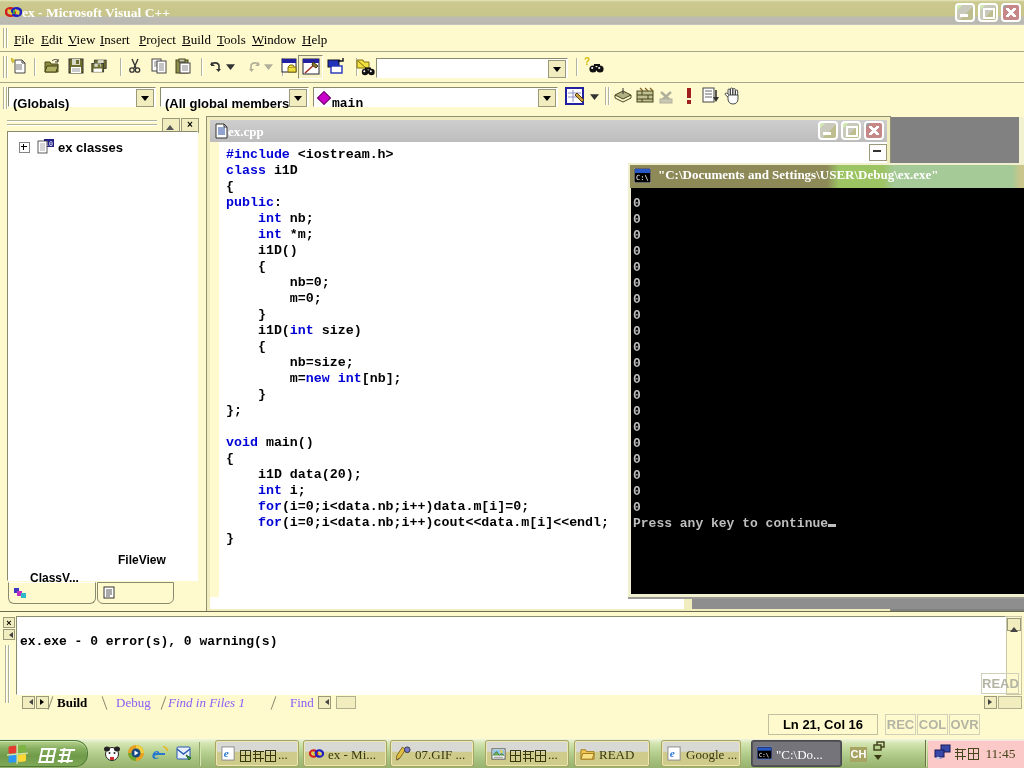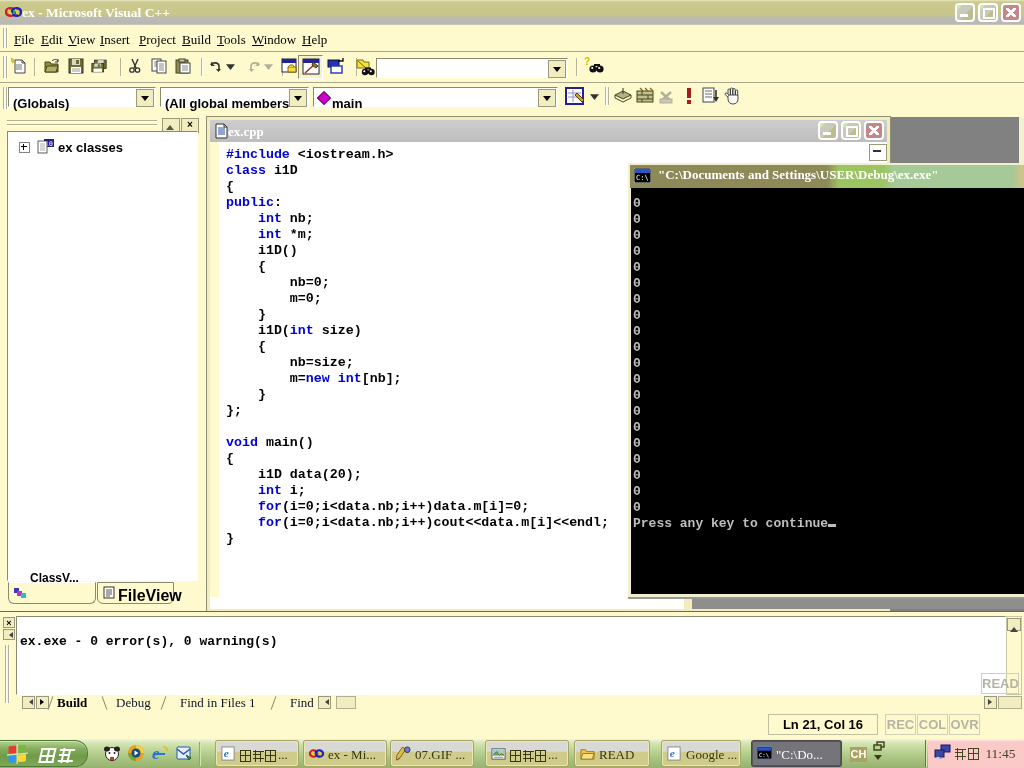--- a/index.html
+++ b/index.html
@@ -38,21 +38,21 @@
 linear-gradient(currentColor,currentColor) 0 1px/11px 1px no-repeat,
 linear-gradient(currentColor,currentColor) 0 4px/7px 1px no-repeat,
 linear-gradient(currentColor,currentColor) 0 8px/11px 1px no-repeat,
 linear-gradient(currentColor,currentColor) 2px 0/1px 12px no-repeat,
 linear-gradient(currentColor,currentColor) 7px 2px/1px 10px no-repeat;}
 .ic{position:absolute;width:16px;height:16px;}
 .stat{width:31px;height:21px;border:1px solid #d0d0b8;box-sizing:border-box;text-align:center;font:bold 13px "Liberation Sans";line-height:19px;color:#b4b4a4;}
 .tbtn{position:absolute;top:2px;height:25px;border-radius:2px;background:linear-gradient(#D8D8D4 0,#D8D8D4 40%,#CFCB8B 46%,#CFCB8B 100%);border:1px solid #ECE8B4;box-shadow:0 0 0 1px #a8a464;box-sizing:border-box;color:#38380f;font-family:"Liberation Serif",serif;font-size:13px;white-space:nowrap;overflow:hidden;}
 .tbtn .ti{position:absolute;left:4px;top:4px;width:15px;height:15px;}
 .tbtn .tt{position:absolute;left:23px;top:5px;}
-.otab{position:absolute;top:695px;height:16px;font-family:"Liberation Serif",serif;font-size:13px;color:#0f172a;}
+.otab{position:absolute;top:695px;height:16px;font-family:"Liberation Serif",serif;font-size:13px;color:#8b5cf6;}
 </style></head>
 <body>
 <div id="root">
 
 <div class="abs" style="left:0;top:0;width:1024px;height:25px;background:linear-gradient(#e8e6c0 0,#cbc98e 2px,#c7c58a 64%,#bcbcb4 68%,#b9b9b1 96%,#d0d0c8 100%);"></div>
 <svg class="abs" style="left:5px;top:4px;width:17px;height:16px;" viewBox="0 0 17 16">
       <ellipse cx="5.5" cy="8" rx="4.5" ry="3.8" fill="none" stroke="#d02020" stroke-width="2.6"></ellipse>
       <ellipse cx="11.5" cy="8" rx="4.5" ry="3.8" fill="none" stroke="#2020c0" stroke-width="2.6"></ellipse>
       <path d="M3 5.5l4 5M10 5.5l4 5" stroke="#e8d020" stroke-width="1.8"></path>
       <path d="M8 6h2v4H8z" fill="#30a050"></path>
@@ -202,21 +202,21 @@
 <div class="grip" style="left:6px;top:87px;height:22px;"></div>
 <div class="combo" style="left:8px;top:87px;width:148px;">
       <div class="txt">(Globals)</div>
       <div class="cbtn"></div>
     </div>
 <div class="combo" style="left:160px;top:87px;width:149px;">
       <div class="txt" style="width:126px;">(All global members</div>
       <div class="cbtn"></div>
     </div>
 <div class="combo" style="left:313px;top:87px;width:245px;">
-      <div class="txt" style="left:18px;">main</div>
+      <div class="txt" style="left:18px;font-family:Liberation Mono, monospace;">main</div>
       <div class="cbtn"></div>
     </div>
 <div class="abs" style="left:319px;top:93px;width:8px;height:8px;background:#CC00CC;transform:rotate(45deg);border:1px solid #660066;"></div>
 <div id="tb2">
 <svg class="ic" style="left:565px;top:87px;width:22px;height:20px;" viewBox="0 0 22 20">
         <rect x="1" y="1" width="17" height="16" fill="#fff" stroke="#2020a0" stroke-width="2"></rect>
         <path d="M3 6h13M3 10h13M8 3v12" stroke="#9090c0"></path>
         <path d="M12 6l7 7-2 2-7-7z" fill="#c8a040" stroke="#604010"></path>
       </svg>
 <svg class="ic" style="left:590px;top:92px;width:9px;height:9px;" viewBox="0 0 8 8">
@@ -282,21 +282,21 @@
 <svg class="abs" style="left:13px;top:587px;width:14px;height:12px;" viewBox="0 0 14 12">
       <rect x="1" y="1" width="5" height="5" fill="#3838c0"></rect>
       <rect x="4" y="4" width="5" height="5" fill="#c030c0"></rect>
       <rect x="8" y="6" width="5" height="5" fill="#30b8c8"></rect>
     </svg>
 <div class="abs b" style="left:30px;top:571px;font-size:12px;">ClassV...</div>
 <svg class="abs" style="left:103px;top:586px;width:12px;height:13px;" viewBox="0 0 12 13">
       <rect x="1" y="1" width="10" height="11" fill="#fff" stroke="#333"></rect>
       <path d="M3 4h6M3 6h6M3 8h6M3 10h4" stroke="#555"></path>
     </svg>
-<div class="abs b" style="left:118px;top:587px;font-size:16px;">FileView</div>
+<div class="abs b" style="left:118px;top:553px;font-size:12px;">FileView</div>
 
 <div class="abs" style="left:206px;top:113px;width:818px;height:499px;background:#818181;"></div>
 <div class="abs" style="left:206px;top:113px;width:818px;height:4px;background:#FFFACD;"></div>
 <div class="abs" style="left:1019px;top:117px;width:5px;height:46px;background:#F2F2D0;"></div>
 
 <div class="abs" style="left:207px;top:117px;width:683px;height:495px;background:#fff;border:3px solid #F2EDBE;box-sizing:border-box;box-shadow:0 0 0 1px #8f8f73;"></div>
 <div class="abs" style="left:210px;top:120px;width:677px;height:22px;background:linear-gradient(#cecece,#bdbdbd);"></div>
 <svg class="abs" style="left:215px;top:123px;width:13px;height:16px;" viewBox="0 0 13 16">
       <path d="M1 1h8l3 3v11H1z" fill="#fff" stroke="#333"></path>
       <path d="M9 1v3h3" fill="none" stroke="#333"></path>
@@ -393,21 +393,21 @@
 <div class="abs" style="left:22px;top:696px;width:13px;height:13px;background:#F2EDBE;border:1px solid #9a9a7a;box-sizing:border-box;"></div>
 <div class="abs" style="left:26px;top:699px;width:0;height:0;border:3px solid transparent;border-right:4px solid #444;"></div>
 <div class="abs" style="left:36px;top:696px;width:13px;height:13px;background:#F2EDBE;border:1px solid #9a9a7a;box-sizing:border-box;"></div>
 <div class="abs" style="left:40px;top:699px;width:0;height:0;border:3px solid transparent;border-left:4px solid #000;"></div>
 <div id="outtabs">
 <div class="abs" style="left:50px;top:696px;width:1px;height:14px;background:#8a8a6e;transform:rotate(20deg);"></div>
 <div class="otab b" style="left:57px;color:#000;">Build</div>
 <div class="abs" style="left:104px;top:696px;width:1px;height:14px;background:#8a8a6e;transform:rotate(-20deg);"></div>
 <div class="otab" style="left:116px;">Debug</div>
 <div class="abs" style="left:163px;top:696px;width:1px;height:14px;background:#8a8a6e;transform:rotate(20deg);"></div>
-<div class="otab" style="left:180px;">Find in Files 1</div>
+<div class="otab" style="left:168px;font-style:italic;">Find in Files 1</div>
 <div class="abs" style="left:273px;top:696px;width:1px;height:14px;background:#8a8a6e;transform:rotate(20deg);"></div>
 <div class="otab" style="left:290px;width:26px;overflow:hidden;">Find i</div>
 <div class="abs" style="left:318px;top:696px;width:13px;height:13px;background:#F2EDBE;border:1px solid #9a9a7a;box-sizing:border-box;"></div>
 <div class="abs" style="left:322px;top:699px;width:0;height:0;border:3px solid transparent;border-right:4px solid #444;"></div>
 <div class="abs" style="left:336px;top:696px;width:20px;height:13px;background:#F2EDBE;border:1px solid #b0b090;box-sizing:border-box;"></div>
 <div class="abs" style="left:984px;top:696px;width:13px;height:13px;background:#F2EDBE;border:1px solid #9a9a7a;box-sizing:border-box;"></div>
 <div class="abs" style="left:988px;top:699px;width:0;height:0;border:3px solid transparent;border-left:4px solid #444;"></div>
 <div class="abs" style="left:998px;top:696px;width:24px;height:13px;background:#F2EDBE;border:1px solid #b0b090;box-sizing:border-box;"></div>
 </div>
 

